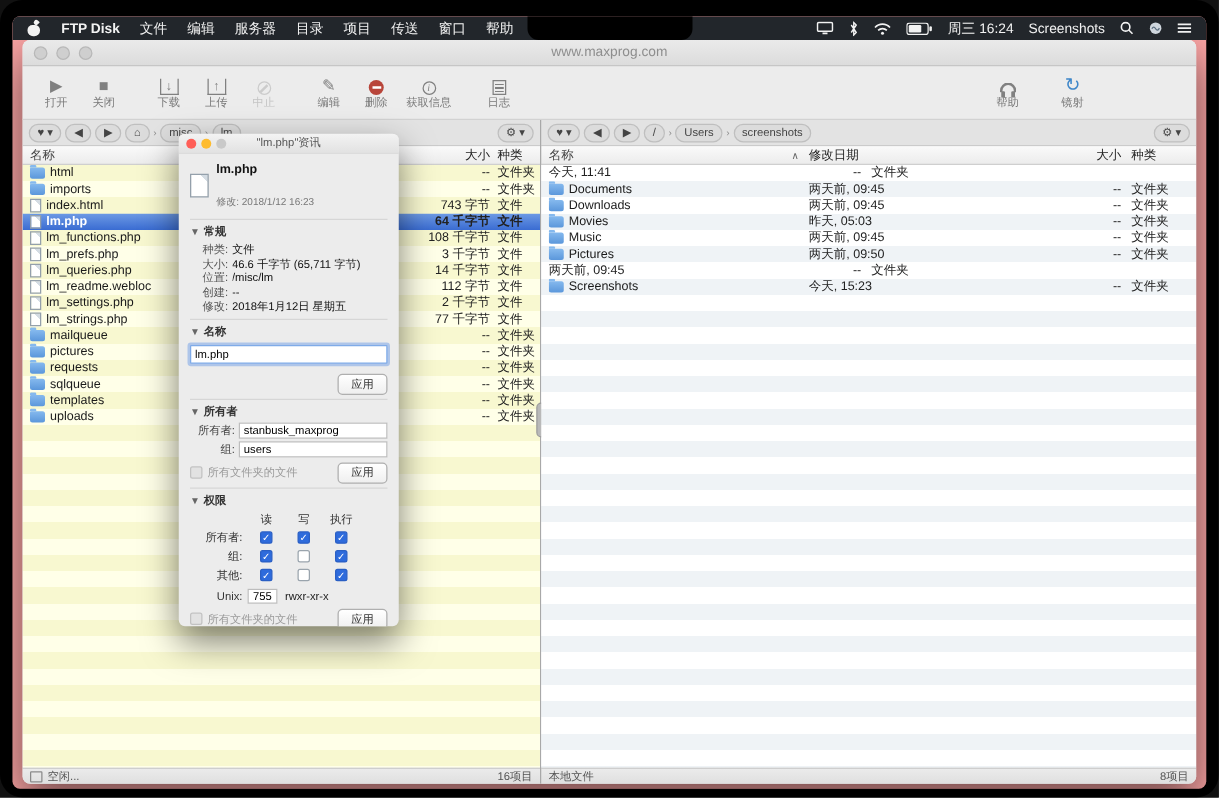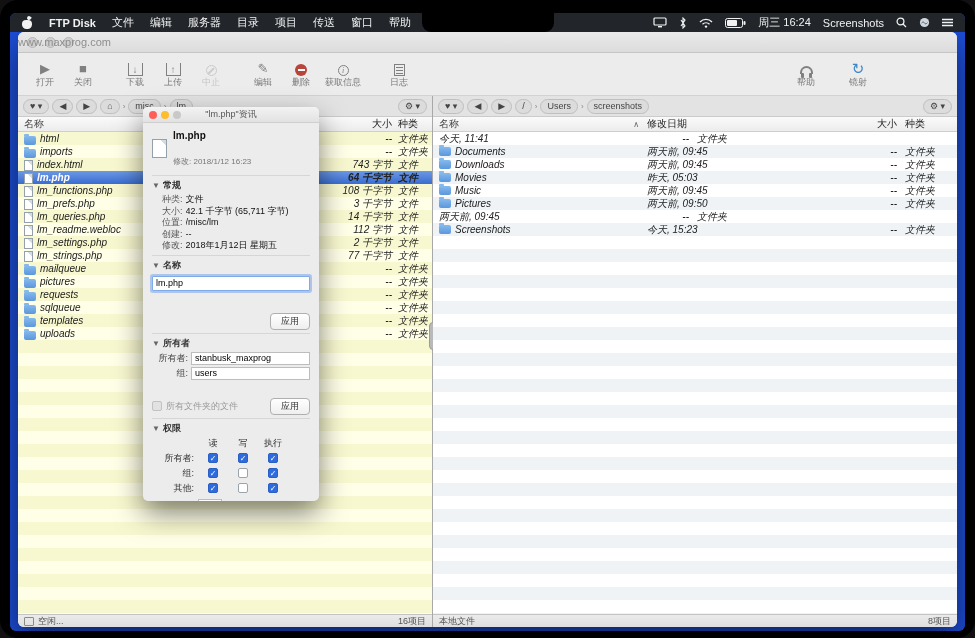--- a/index.html
+++ b/index.html
@@ -1,36 +1,36 @@
 <!DOCTYPE html>
 <html><head>
 <meta charset="utf-8">
 <style>
   html,body{margin:0;padding:0;background:#111;font-family:"Liberation Sans",sans-serif;}
   .bezel{position:relative;width:975px;height:638px;background:#000;border-radius:18px;overflow:hidden;margin:0 auto;}
-  .screen{position:absolute;left:10px;top:13px;width:955px;height:618px;background:#1d4ed8;border-radius:6px;overflow:hidden;}
+  .screen{position:absolute;left:10px;top:13px;width:955px;height:618px;background:#fca5a5;border-radius:6px;overflow:hidden;}
 
   
   .menubar{position:absolute;left:0;top:0;width:100%;height:19px;background:#22262B;display:flex;align-items:center;color:#F2F2F2;font-size:11px;gap:16px;padding:0 12px;box-sizing:border-box;z-index:5;}
   .menubar .mi{white-space:nowrap;}
   .menubar .app{font-weight:bold;}
   .apple{width:11px;height:12px;position:relative;flex:none;}
   .apple::before{content:"";position:absolute;left:0;top:3px;width:10px;height:9px;background:#f2f2f2;border-radius:4px 4px 4.5px 4.5px;}
   .apple::after{content:"";position:absolute;left:5px;top:-1px;width:4px;height:4px;background:#f2f2f2;border-radius:60% 0 60% 60%;transform:rotate(40deg);}
   .mspacer{flex:1;}
   .mright{display:flex;align-items:center;gap:12px;}
   .micon{display:flex;align-items:center;}
   .notch{position:absolute;left:50%;transform:translateX(-50%);top:0;width:132px;height:19px;background:#000;border-radius:0 0 9px 9px;z-index:6;}
 
   
   .window{position:absolute;left:8px;top:19px;width:939px;height:595px;background:#ECECEC;border-radius:6px;box-shadow:0 14px 34px rgba(0,0,0,.55);display:flex;flex-direction:column;overflow:hidden;}
   .titlebar{height:20px;flex:none;background:linear-gradient(#EAEAEA,#DCDCDC);border-bottom:1px solid #C6C6C6;position:relative;display:flex;align-items:center;}
   .lights{display:flex;gap:7px;margin-left:9px;}
   .light{width:11px;height:11px;border-radius:50%;background:#CFCFCF;border:1px solid #B8B8B8;box-sizing:border-box;}
-  .wtitle{position:absolute;left:0;width:100%;text-align:left;font-size:11px;color:#8E8E8E;}
+  .wtitle{position:absolute;left:0;width:100%;text-align:center;font-size:11px;color:#8E8E8E;}
 
   
   .toolbar{height:42px;flex:none;display:flex;align-items:center;background:#ECECEC;border-bottom:1px solid #D2D2D2;padding:0 8px;}
   .tb{width:38px;display:flex;flex-direction:column;align-items:center;color:#7A7A7A;font-size:9px;flex:none;cursor:default;}
   .tb .ig{height:17px;display:flex;align-items:flex-end;justify-content:center;color:#808080;font-size:13px;line-height:14px;}
   .tb.dis{color:#C4C4C4;}
   .tb.dis .ig{color:#CBCBCB;}
   .tgap{width:14px;flex:none;}
   .tray{display:inline-flex;align-items:flex-end;justify-content:center;width:13px;height:12px;border-left:1.5px solid currentColor;border-right:1.5px solid currentColor;border-bottom:1.5px solid currentColor;font-size:10px;line-height:11px;}
   .circ{width:11px;height:11px;border:1.5px solid currentColor;border-radius:50%;position:relative;box-sizing:border-box;}
@@ -54,21 +54,21 @@
 
   .pathbar{height:20px;flex:none;background:#E3E3E3;border-bottom:1px solid #CBCBCB;display:flex;align-items:center;gap:3px;padding:0 5px;font-size:9px;color:#555;}
   .chip{background:#DCDCDC;border:1px solid #BFBFBF;border-radius:8px;height:13px;display:inline-flex;align-items:center;padding:0 6px;white-space:nowrap;color:#444;}
   .sep{color:#8a8a8a;font-size:8px;}
   .pright{margin-left:auto;}
 
   .colhdr{height:14px;flex:none;background:linear-gradient(#FAFAFA,#ECECEC);border-bottom:1px solid #CFCFCF;display:flex;align-items:center;font-size:10px;color:#444;}
   .list{flex:1;min-height:0;position:relative;}
   .list.yellow{background:repeating-linear-gradient(to bottom,#F8F8D0 0 13px,#FFFFE8 13px 26px);}
   .list.white{background:repeating-linear-gradient(to bottom,#FFFFFF 0 13px,#EFF3F6 13px 26px);}
-  .r{height:13px;display:flex;align-items:flex-end;font-size:10px;color:#1a1a1a;line-height:13px;font-style:italic;}
+  .r{height:13px;display:flex;align-items:center;font-size:10px;color:#1a1a1a;line-height:13px;}
   .r.sel{background:linear-gradient(#6C99E4,#3A6CD2);color:#fff;}
   .r.sel .sz,.r.sel .kd,.r.sel .md{color:#fff;font-weight:bold;}
   .r.sel .n{font-weight:bold;}
   
   .pane.left .r,.pane.left .colhdr{padding:0 4px 0 6px;}
   .pane.left .n{flex:1;overflow:hidden;white-space:nowrap;}
   .pane.left .sz{width:70px;text-align:right;flex:none;color:#222;}
   .pane.left .kd{width:30px;flex:none;margin-left:6px;color:#222;}
   
   .pane.right .r,.pane.right .colhdr{padding:0 12px 0 6px;}
@@ -98,21 +98,21 @@
   .dicon{width:15px;height:19px;background:linear-gradient(225deg,#D4DCE3 0 4px,#FFFFFF 4px);border:1px solid #94A0AB;box-sizing:border-box;flex:none;}
   .dfn{font-size:10px;font-weight:bold;color:#111;}
   .dfm{font-size:8px;color:#777;margin-top:15px;}
   .ddiv{border-top:1px solid #D6D6D6;margin:3px 0;}
   .sect{display:flex;align-items:center;gap:3px;font-weight:bold;color:#333;margin:2px 0;}
   .tri{font-size:8px;color:#666;}
   .gr{display:flex;padding-left:10px;line-height:11.5px;}
   .gl{color:#555;margin-right:3px;white-space:nowrap;}
   .gv{color:#111;white-space:nowrap;overflow:hidden;}
   .nameinput{width:100%;box-sizing:border-box;height:15px;font-size:9px;font-family:"Liberation Sans",sans-serif;border:1px solid #7FABE8;border-radius:1px;box-shadow:0 0 0 2px rgba(100,150,230,.45);padding:0 3px;margin:2px 0 4px;background:#fff;}
-  .aprow{display:flex;align-items:center;margin:18px 0 1px;}
+  .aprow{display:flex;align-items:center;margin:4px 0 1px;}
   .apbtn{margin-left:auto;background:linear-gradient(#FFFFFF,#EFEFEF);border:1px solid #AFAFAF;border-radius:4px;font-size:9px;padding:1px 10px;color:#333;}
   .frow{display:flex;align-items:center;gap:3px;margin:2px 0;}
   .flab{width:36px;text-align:right;color:#444;flex:none;}
   .ffield{flex:1;height:13px;box-sizing:border-box;border:1px solid #BDBDBD;background:#fff;font-size:9px;font-family:"Liberation Sans",sans-serif;padding:0 3px;min-width:0;}
   .cb{width:10px;height:10px;box-sizing:border-box;border:1px solid #9AA4AD;border-radius:2px;background:#fff;flex:none;display:flex;align-items:center;justify-content:center;font-size:8px;color:#fff;line-height:9px;}
   .cb.on{background:#2E6BDC;border-color:#2A5FC4;}
   .cb.on::after{content:"✓";}
   .cb.dis{background:#E2E2E2;border-color:#C2C2C2;}
   .cblab{color:#9A9A9A;white-space:nowrap;}
   .permhdr{display:flex;padding-left:46px;color:#333;margin:1px 0;}
@@ -522,21 +522,21 @@
       <div class="sect">
             <span class="tri">▼</span>
             <span>常规</span>
           </div>
       <div class="gr">
             <span class="gl">种类:</span>
             <span class="gv">文件</span>
           </div>
       <div class="gr">
             <span class="gl">大小:</span>
-            <span class="gv">42.1 千字节 (65,711 字节)</span>
+            <span class="gv">46.6 千字节 (65,711 字节)</span>
           </div>
       <div class="gr">
             <span class="gl">位置:</span>
             <span class="gv">/misc/lm</span>
           </div>
       <div class="gr">
             <span class="gl">创建:</span>
             <span class="gv">--</span>
           </div>
       <div class="gr">

